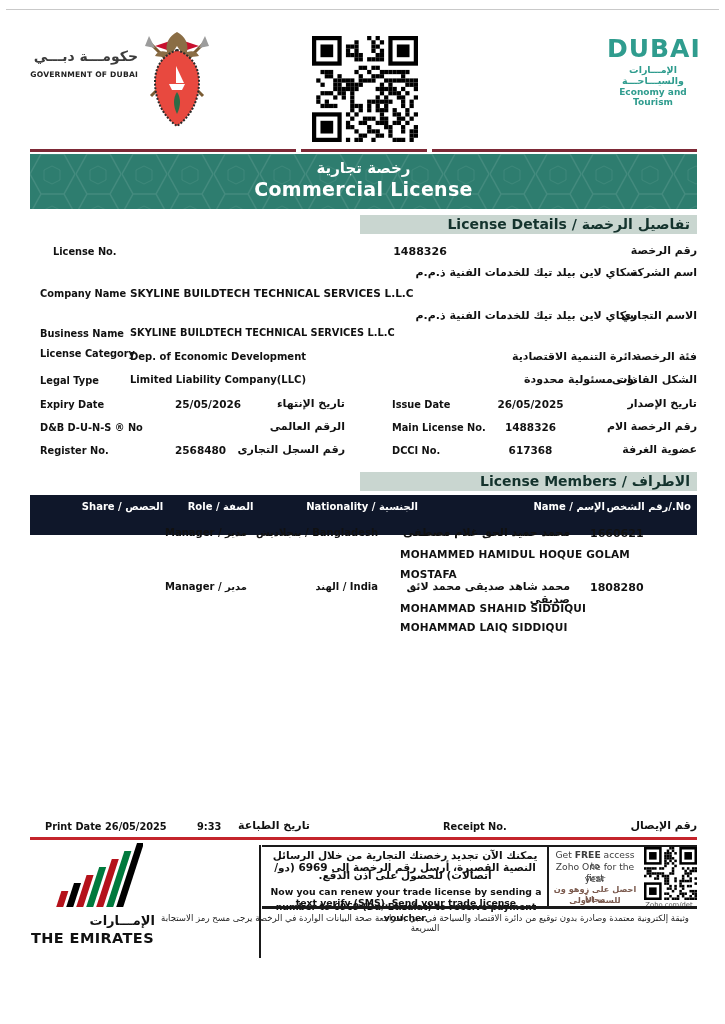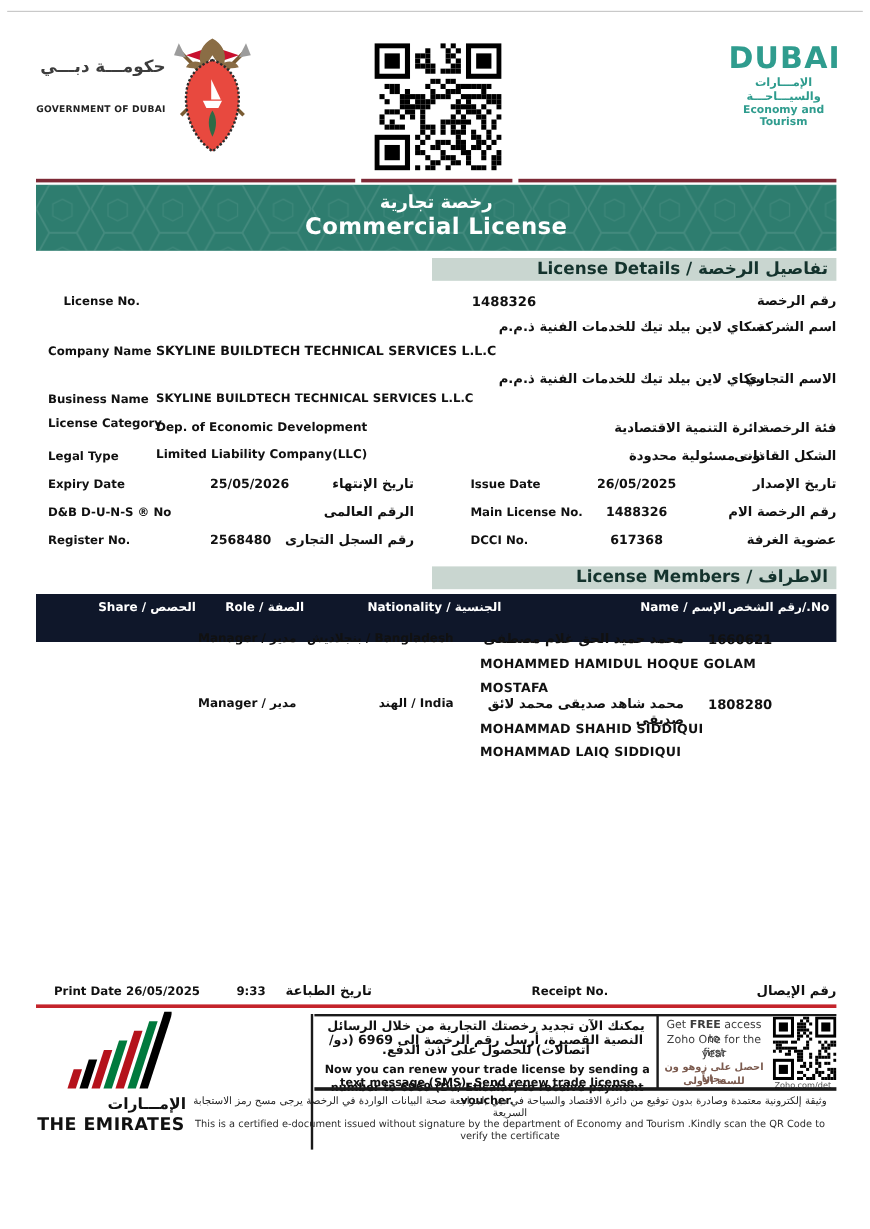--- a/index.html
+++ b/index.html
@@ -4,21 +4,21 @@
 <style>
   html,body{margin:0;padding:0;background:#fff;}
   #page{position:relative;width:725px;height:1024px;background:#fff;overflow:hidden;
         font-family:"DejaVu Sans","Liberation Sans",sans-serif;color:#111;}
   .abs{position:absolute;}
   .b{font-weight:bold;}
   .rtl{direction:rtl;unicode-bidi:isolate;}
   
   .topline{position:absolute;left:6px;top:9px;width:713px;height:1px;background:#c9c9c9;}
   .gov-ar{position:absolute;left:30px;top:48px;width:108px;text-align:right;font-size:14px;font-weight:bold;color:#3c3c3c;direction:rtl;}
-  .gov-en{position:absolute;left:30px;top:70px;width:108px;text-align:right;font-size:7.6px;font-weight:bold;color:#222;letter-spacing:.2px;margin-top:16px;}
+  .gov-en{position:absolute;left:30px;top:70px;width:108px;text-align:right;font-size:7.6px;font-weight:bold;color:#222;letter-spacing:.2px;}
   .dubai-logo{position:absolute;left:607px;top:36px;width:92px;text-align:center;color:#2f9c8e;}
   .dubai-word{font-size:25px;font-weight:bold;letter-spacing:1px;line-height:1;}
   .dubai-ar{font-size:9.5px;font-weight:bold;margin-top:3px;direction:rtl;}
   .dubai-en{font-size:9px;font-weight:bold;margin-top:1px;}
   
   .mline{position:absolute;top:149px;height:3px;background:#7d2936;}
   
   .banner{position:absolute;left:30px;top:154px;width:667px;height:55px;background:#2e7d6f;text-align:center;color:#fff;}
   .banner svg{position:absolute;left:0;top:0;}
   .banner-ar{position:relative;font-size:15px;font-weight:bold;margin-top:5px;direction:rtl;}
@@ -419,21 +419,21 @@
   </div>
   <div class="em-ar">الإمـــارات</div>
   <div class="em-en">THE EMIRATES</div>
 
   <div class="blk" style="left:259px;top:845px;width:2px;height:113px;"></div>
   <div class="blk" style="left:262px;top:845px;width:435px;height:2px;"></div>
   <div class="blk" style="left:547px;top:845px;width:2px;height:63px;"></div>
 
   <div class="sms-ar" style="top:849px;">يمكنك الآن تجديد رخصتك التجارية من خلال الرسائل النصية القصيرة، أرسل رقم الرخصة إلى 6969 (دو/</div>
   <div class="sms-ar" style="top:869px;">اتصالات) للحصول على اذن الدفع.</div>
-  <div class="sms-en" style="top:886px;">Now you can renew your trade license by sending a text message (SMS).  Send renew trade license</div>
+  <div class="sms-en" style="top:886px;">Now you can renew your trade license by sending a text verify (SMS).  Send your trade license</div>
   <div class="sms-en" style="top:901px;">number to 6969 (Du/ Etisalat) to receive payment voucher.</div>
 
   <div class="zoho-l" style="top:849px;"><span>Get </span><span class="b">FREE</span><span> access to</span></div>
   <div class="zoho-l" style="top:861px;">Zoho One for the first</div>
   <div class="zoho-l" style="top:873px;">year</div>
   <div class="zoho-ar" style="top:884px;">احصل على زوهو ون مجاناً</div>
   <div class="zoho-ar" style="top:895px;">للسنة الاولى</div>
   <div class="abs" style="left:644px;top:847px;" id="qr-zoho">
       <svg width="53" height="53" style="display:block;background:#fff">
         <rect x="25.238095238095237" y="0" width="2.5238095238095237" height="2.5238095238095237" fill="#000"></rect>
@@ -564,15 +564,14 @@
         <rect x="0" y="35.33333333333333" width="17.666666666666664" height="17.666666666666664" fill="#000"></rect>
         <rect x="2.5238095238095237" y="37.857142857142854" width="12.619047619047619" height="12.619047619047619" fill="#fff"></rect>
         <rect x="5.0476190476190474" y="40.38095238095238" width="7.571428571428571" height="7.571428571428571" fill="#000"></rect>
       </svg>
     </div>
   <div class="zoho-url">Zoho.com/det</div>
 
   <div class="blk" style="left:262px;top:906px;width:435px;height:2.5px;"></div>
 
   <div class="cert-ar">وثيقة إلكترونية معتمدة وصادرة بدون توقيع من دائرة الاقتصاد والسياحة في دبي ,لمراجعة صحة البيانات الواردة في الرخصة يرجى مسح رمز الاستجابة السريعة</div>
-  <div class="cert-en">This is a certified e-document issued without signature by the department of Economy and Tourism .Kindly scan the QR Code to verify the certificate</div>
 
 </div>
 
 </body></html>

